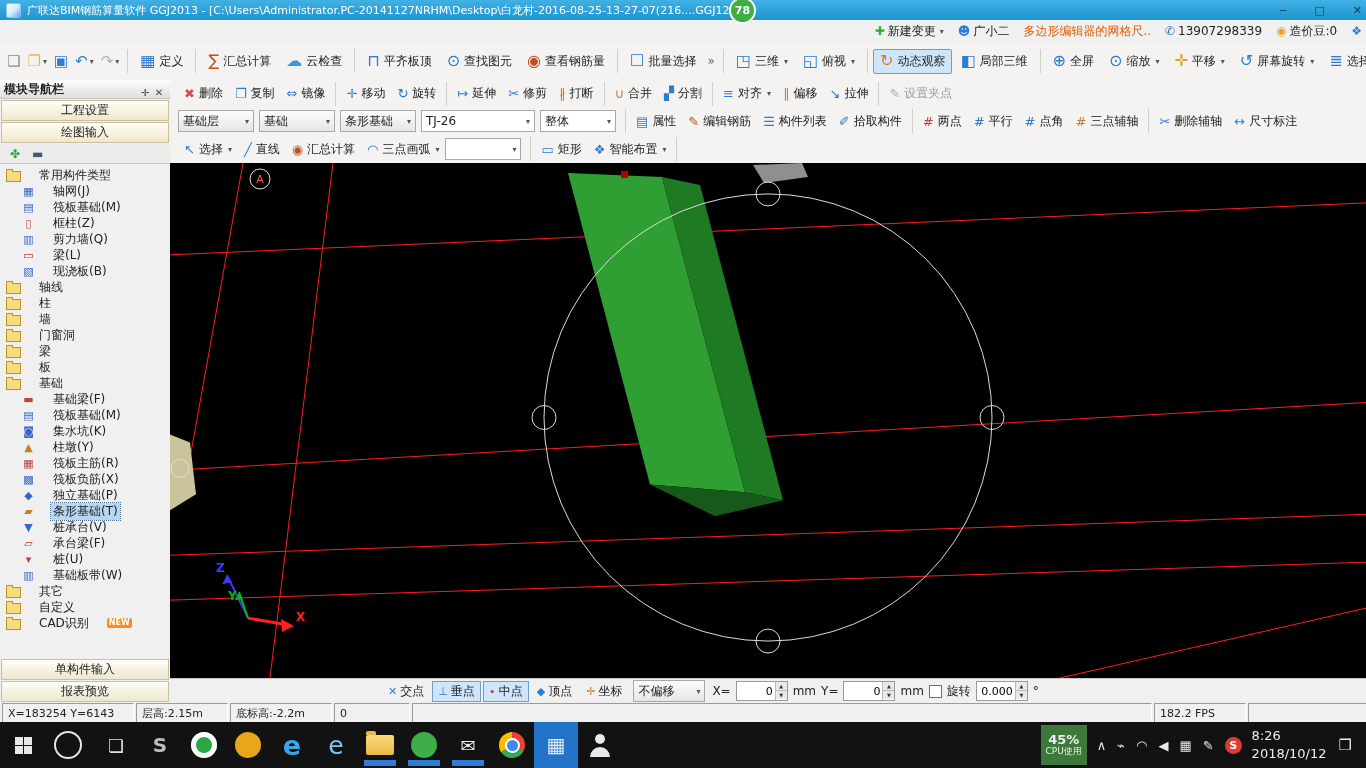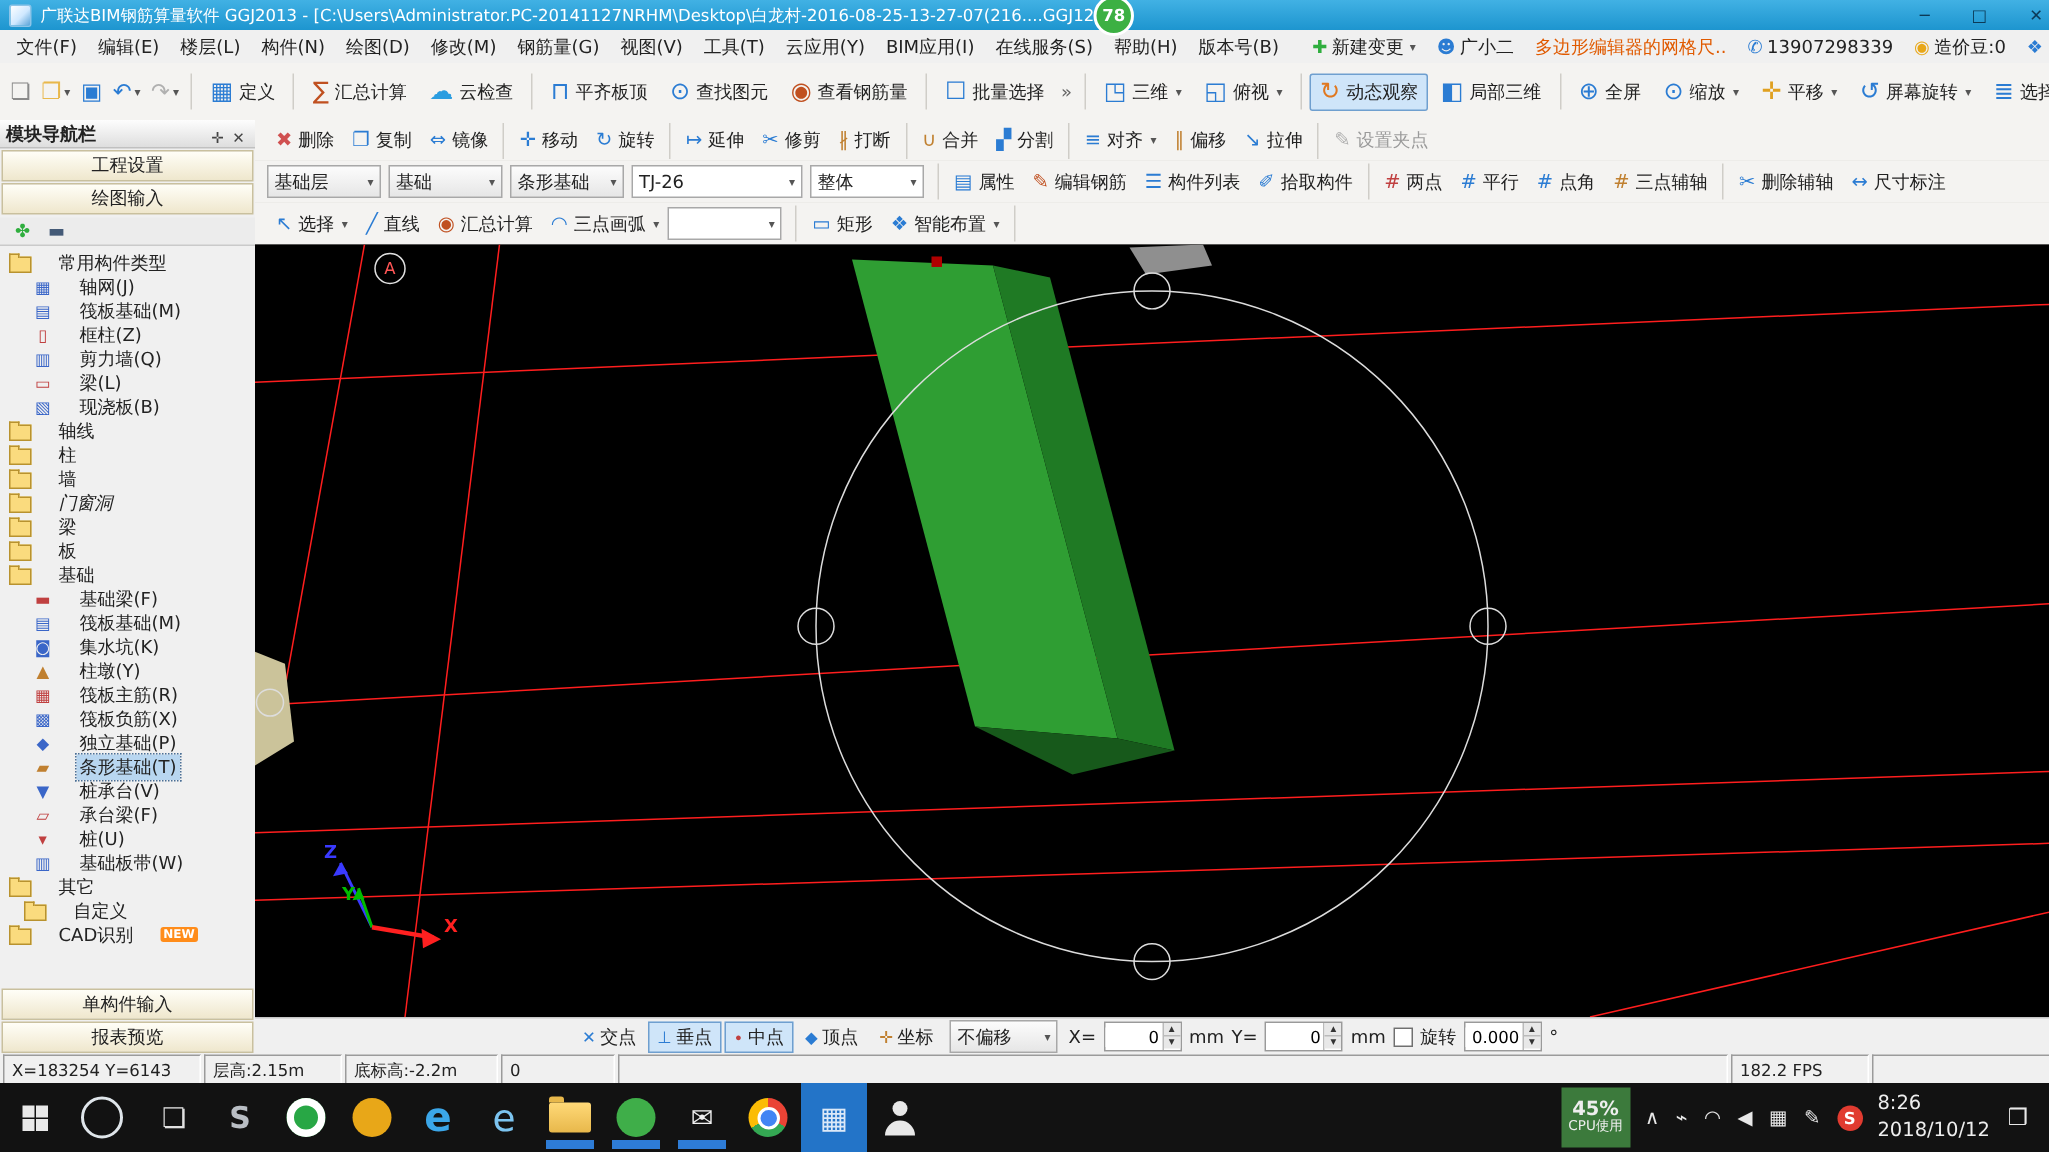--- a/index.html
+++ b/index.html
@@ -131,36 +131,20 @@
     <span class="title-text">广联达BIM钢筋算量软件 GGJ2013 - [C:\Users\Administrator.PC-20141127NRHM\Desktop\白龙村-2016-08-25-13-27-07(216....GGJ12]</span>
     <div class="winbtns">
       <span>─</span>
       <span>□</span>
       <span>✕</span>
     </div>
   </div>
   <div class="badge78">78</div>
 
   <div class="menubar">
-    <div class="menu-items">
-        <div class="menu-item">文件(F)</div>
-        <div class="menu-item">编辑(E)</div>
-        <div class="menu-item">楼层(L)</div>
-        <div class="menu-item">构件(N)</div>
-        <div class="menu-item">绘图(D)</div>
-        <div class="menu-item">修改(M)</div>
-        <div class="menu-item">钢筋量(G)</div>
-        <div class="menu-item">视图(V)</div>
-        <div class="menu-item">工具(T)</div>
-        <div class="menu-item">云应用(Y)</div>
-        <div class="menu-item">BIM应用(I)</div>
-        <div class="menu-item">在线服务(S)</div>
-        <div class="menu-item">帮助(H)</div>
-        <div class="menu-item">版本号(B)</div>
-      </div>
     <div class="menu-extras">
         <div class="menu-extra">
           <span class="mi" style="color: rgb(47, 174, 62);">✚</span>
           <span>新建变更</span>
           <span class="caret">▾</span>
         </div>
         <div class="menu-extra">
           <span class="mi" style="color: rgb(43, 124, 211);">☻</span>
           <span>广小二</span>
         </div>
@@ -325,21 +309,21 @@
           <span class="tlab">轴线</span>
         </div>
         <div class="titem" style="padding-left: 6px;">
           <span class="ficon"></span>
           <span class="tlab">柱</span>
         </div>
         <div class="titem" style="padding-left: 6px;">
           <span class="ficon"></span>
           <span class="tlab">墙</span>
         </div>
-        <div class="titem" style="padding-left: 6px; font-style: italic;">
+        <div class="titem" style="padding-left: 6px;">
           <span class="ficon"></span>
           <span class="tlab">门窗洞</span>
         </div>
         <div class="titem" style="padding-left: 6px;">
           <span class="ficon"></span>
           <span class="tlab">梁</span>
         </div>
         <div class="titem" style="padding-left: 6px;">
           <span class="ficon"></span>
           <span class="tlab">板</span>
@@ -393,21 +377,21 @@
           <span class="tlab">桩(U)</span>
         </div>
         <div class="titem" style="padding-left: 22px;">
           <span class="gicon" style="color: rgb(58, 102, 200);">▥</span>
           <span class="tlab">基础板带(W)</span>
         </div>
         <div class="titem" style="padding-left: 6px;">
           <span class="ficon"></span>
           <span class="tlab">其它</span>
         </div>
-        <div class="titem" style="padding-left: 16px;">
+        <div class="titem" style="padding-left: 6px;">
           <span class="ficon"></span>
           <span class="tlab">自定义</span>
         </div>
         <div class="titem" style="padding-left: 6px;">
           <span class="ficon"></span>
           <span class="tlab">CAD识别</span>
           <span class="newbadge">NEW</span>
         </div>
       </div>
     <div class="panel-btn">单构件输入</div>

